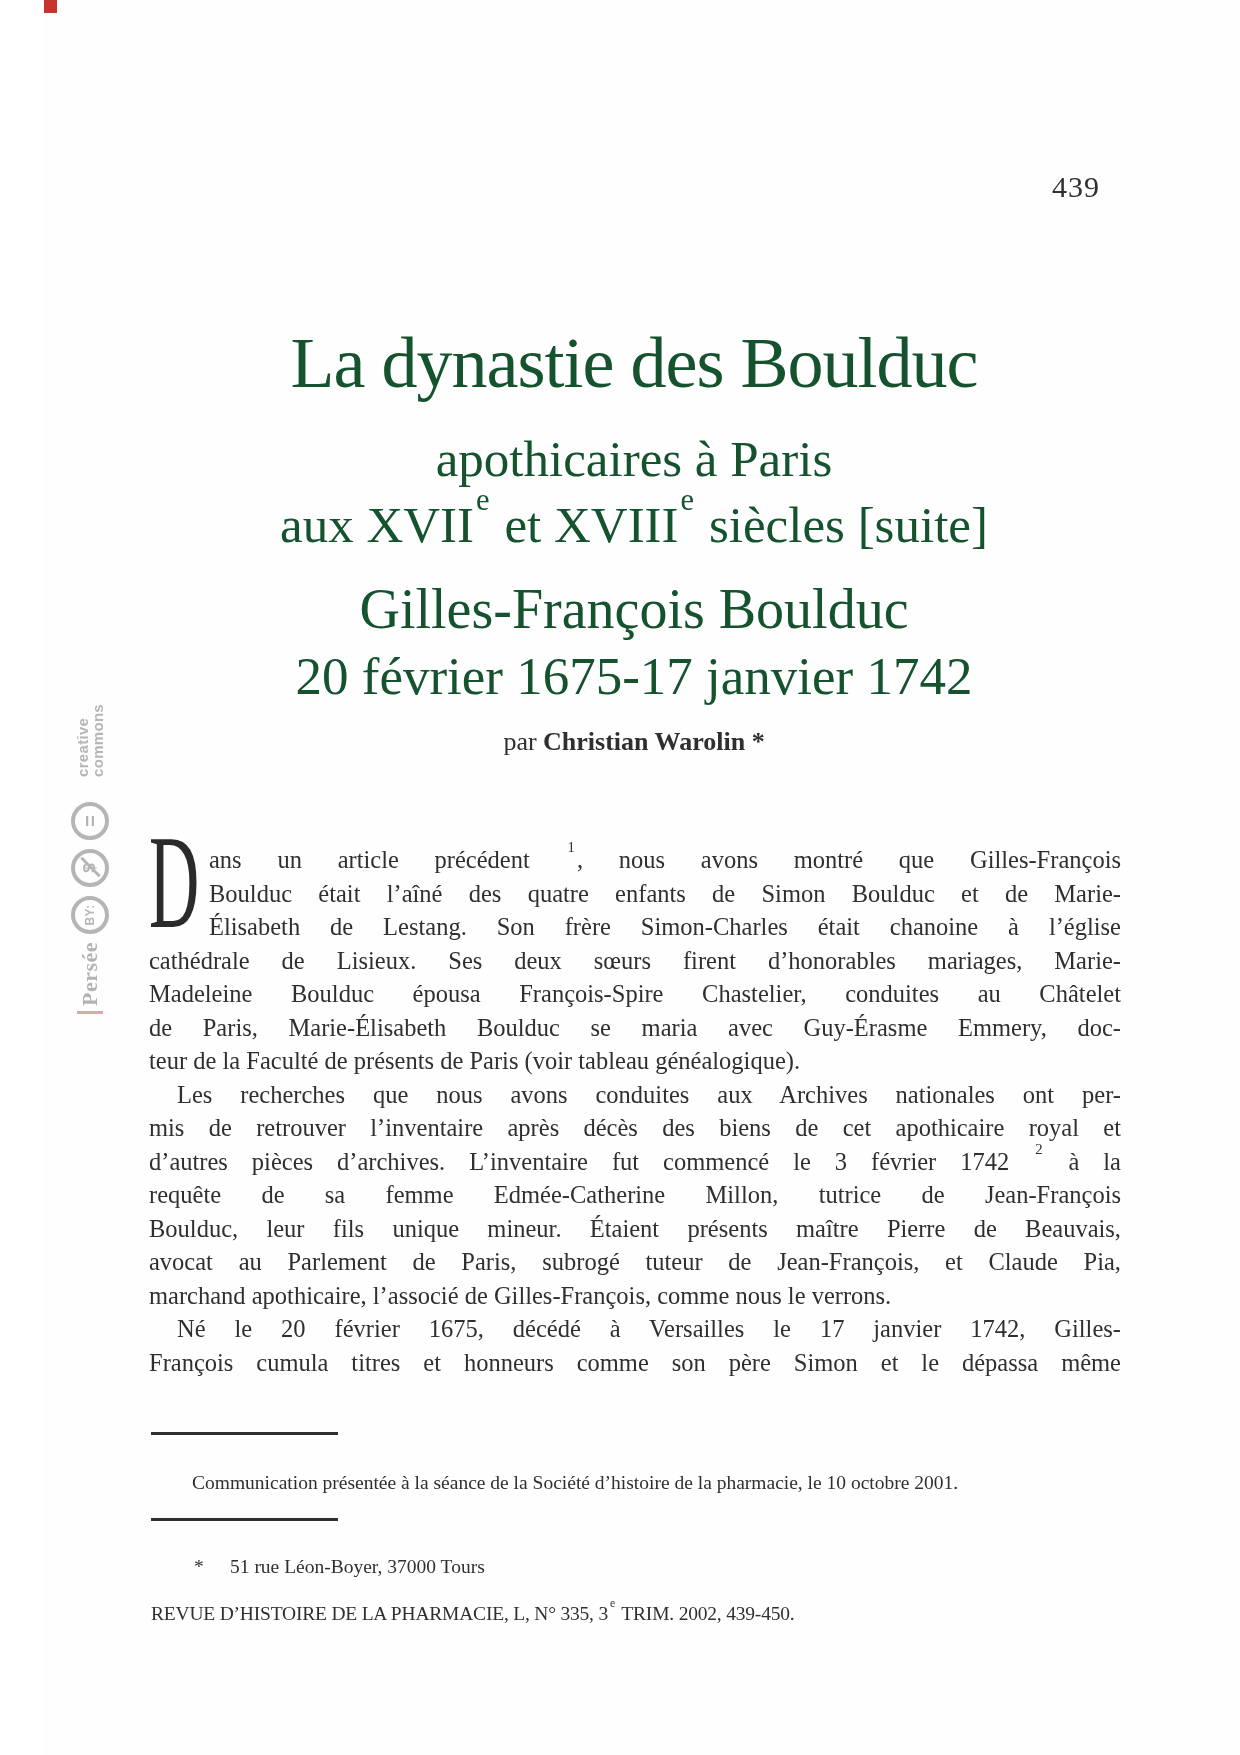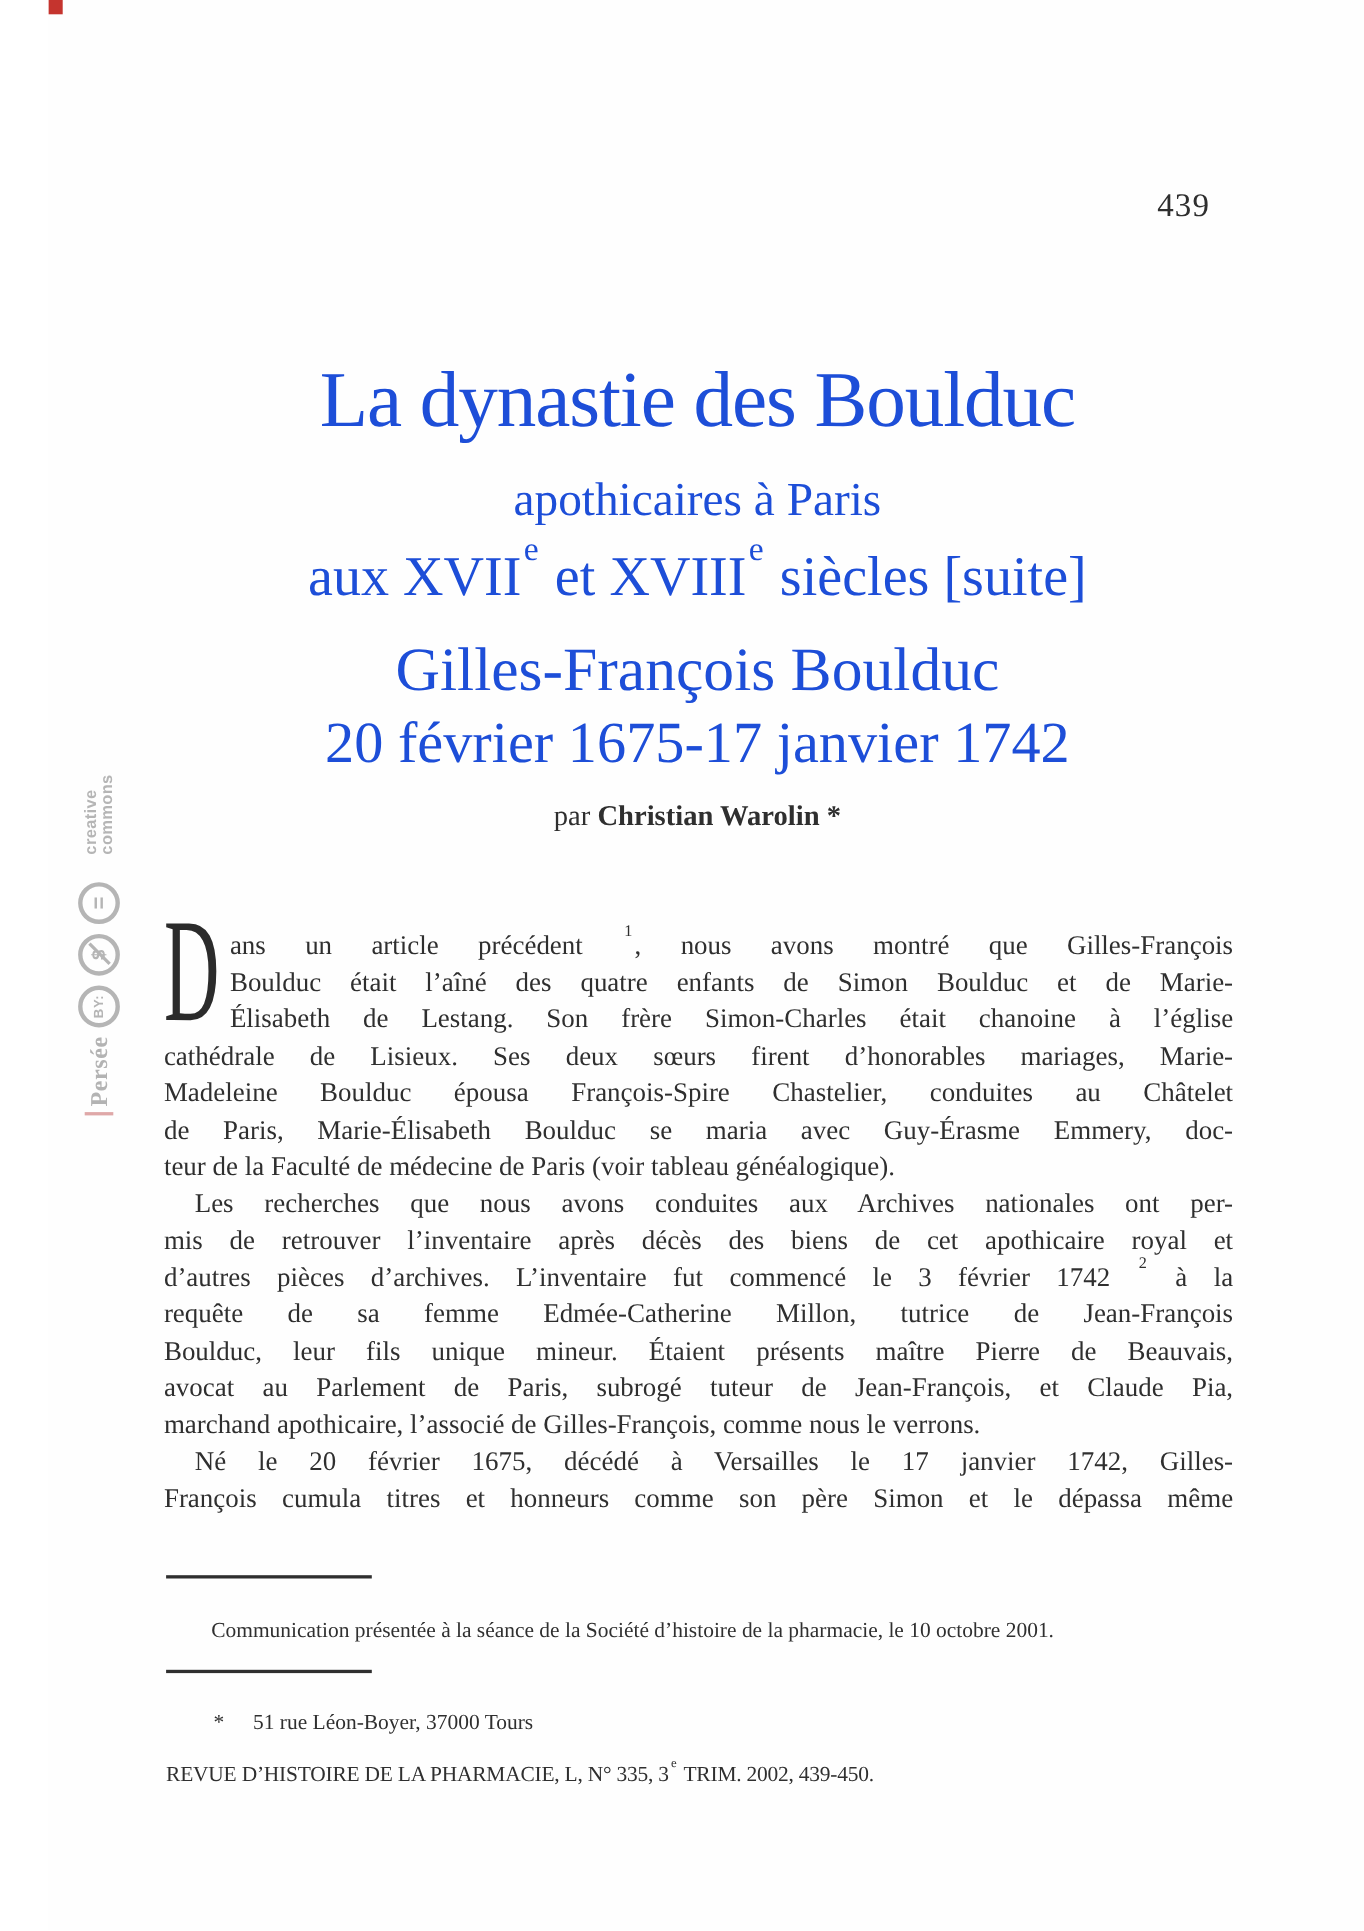--- a/index.html
+++ b/index.html
@@ -7,23 +7,23 @@
     position:relative; width:1240px; height:1755px;
     background:#fefefe; overflow:hidden;
     font-family:"Liberation Serif","DejaVu Serif",serif;
     color:#2f2f2f;
     margin-left:44px;
   }
   .corner-mark { position:absolute; left:0; top:0; width:13px; height:13px; background:#c5342e; }
 
   .pageno { position:absolute; left:1008px; top:170px; font-size:30px; letter-spacing:1px; }
 
-  .tline { position:absolute; left:100px; width:980px; text-align:center; white-space:nowrap; color:#1d4ed8; }
+  .tline { position:absolute; left:100px; width:980px; text-align:center; white-space:nowrap; color:#14532d; }
   .t1 { top:322px; font-size:72px; letter-spacing:-1px; }
-  .t2 { top:430px; font-size:43px; }
+  .t2 { top:430px; font-size:51px; }
   .t3 { top:496px; font-size:51px; }
   .t4 { top:577px; font-size:56px; }
   .t5 { top:646px; font-size:53px; }
 
   .byline { position:absolute; left:100px; top:727px; width:980px; text-align:center; font-size:26px; }
   .byline .author { font-weight:bold; }
   .byline .mark { font-weight:bold; }
 
   .body-text {
     position:absolute; left:105px; top:843px; width:972px;
@@ -104,21 +104,21 @@
   <div class="body-text">
     <div class="dropcap-box">
         <span>D</span>
       </div>
     <div class="jl">ans un article précédent <sup>1</sup>, nous avons montré que Gilles-François</div>
     <div class="jl">Boulduc était l’aîné des quatre enfants de Simon Boulduc et de Marie-</div>
     <div class="jl">Élisabeth de Lestang. Son frère Simon-Charles était chanoine à l’église</div>
     <div class="jl">cathédrale de Lisieux. Ses deux sœurs firent d’honorables mariages, Marie-</div>
     <div class="jl">Madeleine Boulduc épousa François-Spire Chastelier, conduites au Châtelet</div>
     <div class="jl">de Paris, Marie-Élisabeth Boulduc se maria avec Guy-Érasme Emmery, doc-</div>
-    <div class="jl end">teur de la Faculté de médecine de Paris (voir tableau généalogique).</div>
+    <div class="jl end">teur de la Faculté de présents de Paris (voir tableau généalogique).</div>
     <div class="jl ind">Les recherches que nous avons conduites aux Archives nationales ont per-</div>
     <div class="jl">mis de retrouver l’inventaire après décès des biens de cet apothicaire royal et</div>
     <div class="jl">d’autres pièces d’archives. L’inventaire fut commencé le 3 février 1742 <sup>2</sup> à la</div>
     <div class="jl">requête de sa femme Edmée-Catherine Millon, tutrice de Jean-François</div>
     <div class="jl">Boulduc, leur fils unique mineur. Étaient présents maître Pierre de Beauvais,</div>
     <div class="jl">avocat au Parlement de Paris, subrogé tuteur de Jean-François, et Claude Pia,</div>
     <div class="jl end">marchand apothicaire, l’associé de Gilles-François, comme nous le verrons.</div>
     <div class="jl ind">Né le 20 février 1675, décédé à Versailles le 17 janvier 1742, Gilles-</div>
     <div class="jl">François cumula titres et honneurs comme son père Simon et le dépassa même</div>
   </div>

